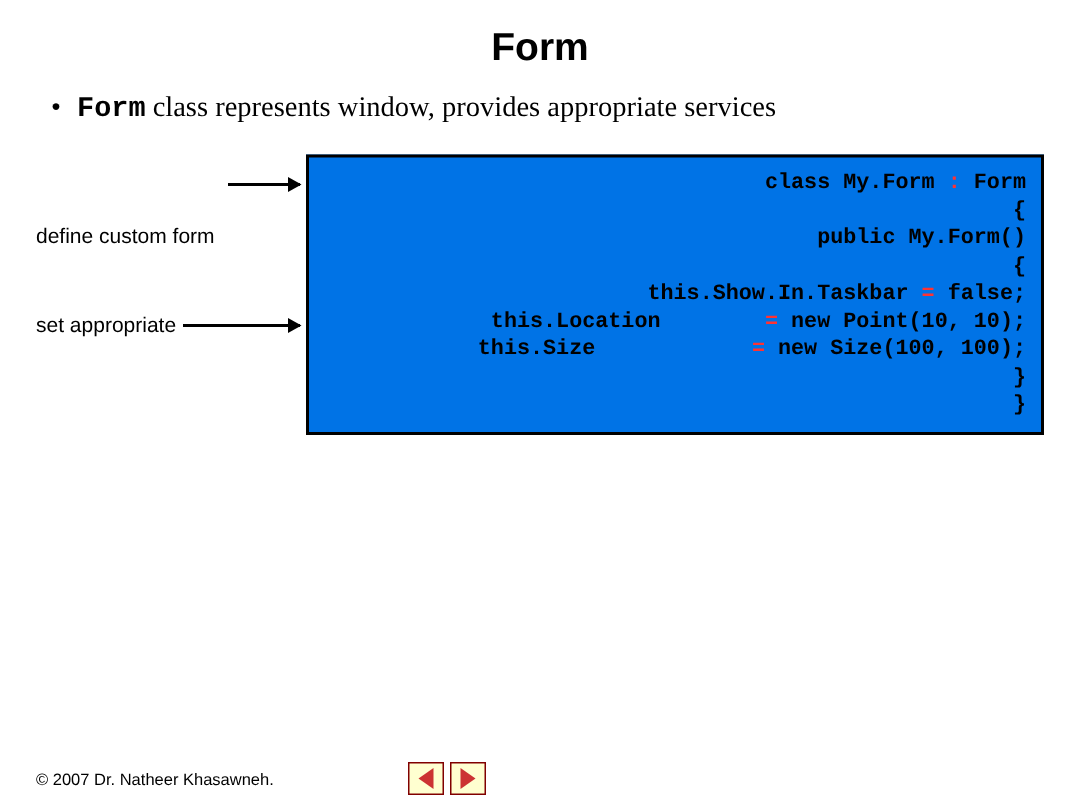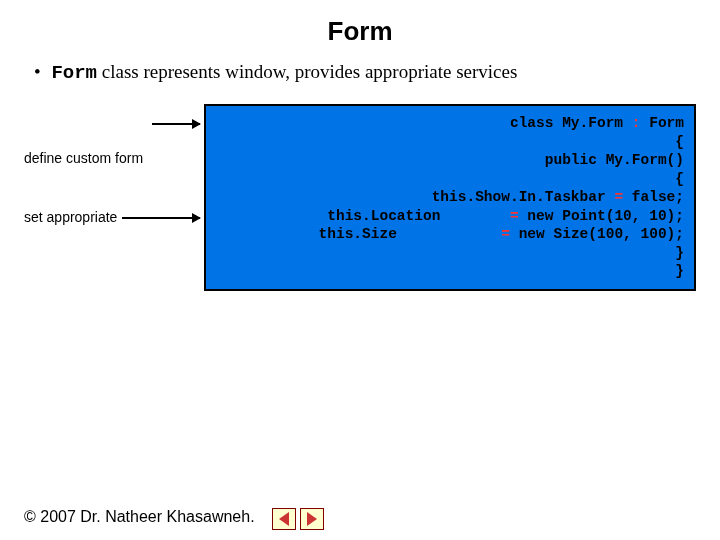--- a/index.html
+++ b/index.html
@@ -57,21 +57,21 @@
     right: -1px; top: -4px;
     border-left: 9px solid #000;
     border-top: 5px solid transparent;
     border-bottom: 5px solid transparent;
   }
   .footer {
     position: absolute;
     left: 24px;
     bottom: 14px;
     font-family: Arial, Helvetica, sans-serif;
-    font-size: 16px;
+    font-size: 11px;
   }
   .nav {
     position: absolute;
     left: 272px;
     bottom: 10px;
     display: flex;
     gap: 4px;
   }
   .nav-btn {
     width: 22px; height: 20px;

